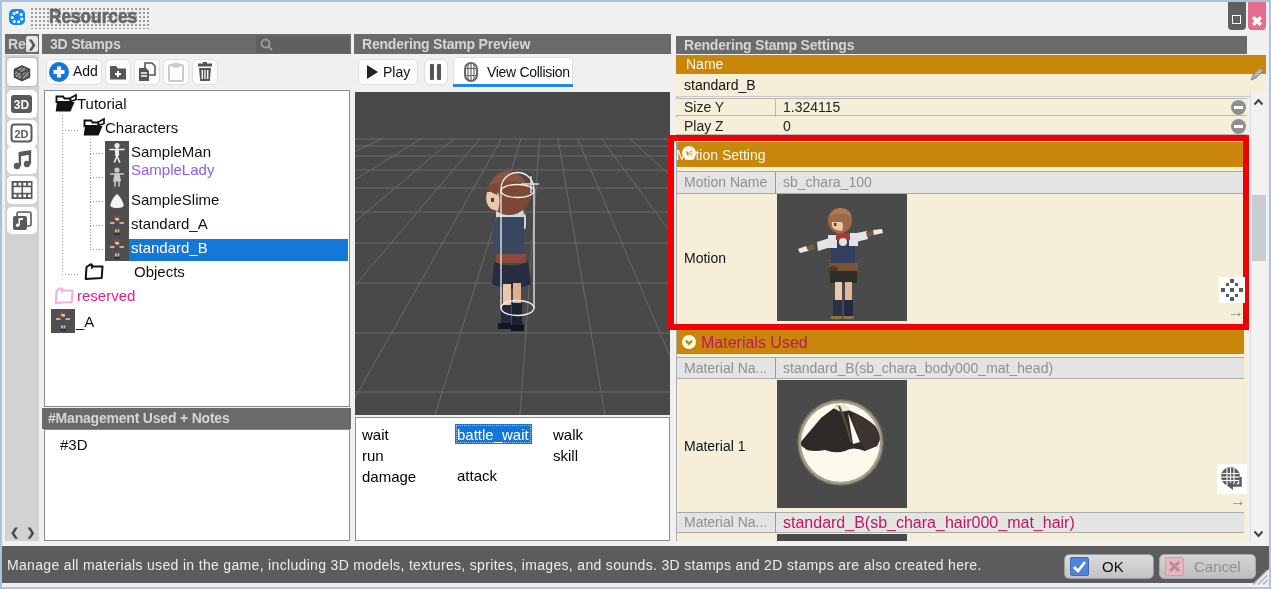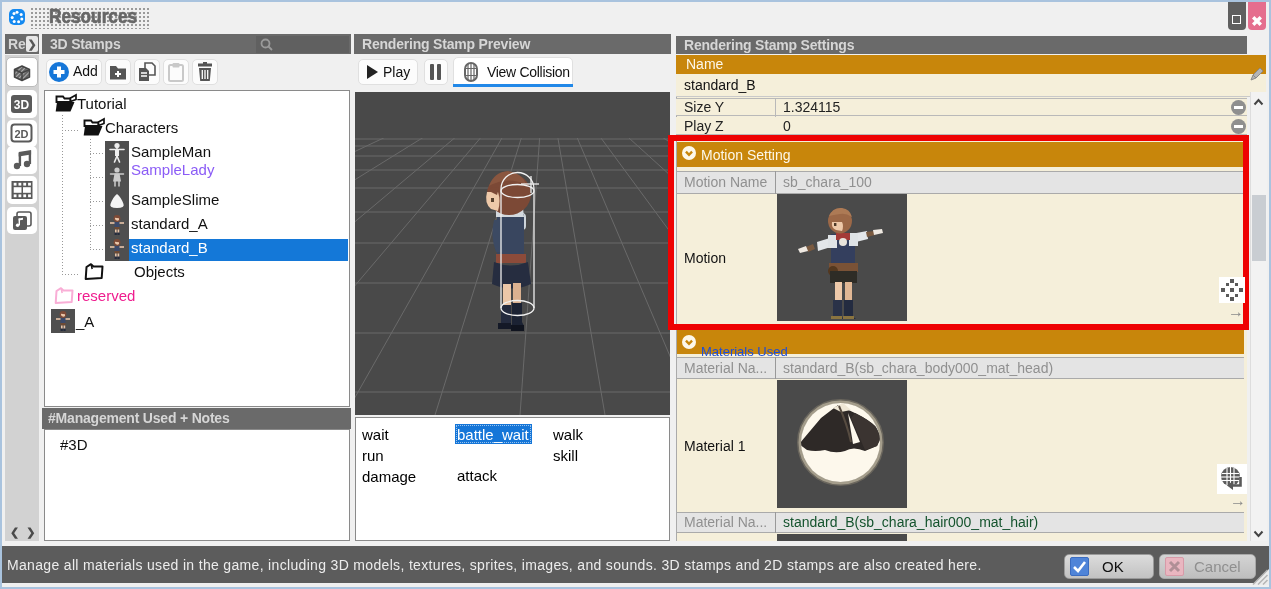--- a/index.html
+++ b/index.html
@@ -376,21 +376,21 @@
 <div class="abs" style="left:1234px;top:106px;width:9px;height:3px;background:#fff;"></div>
 <div class="abs" style="left:1231px;top:119px;width:15px;height:15px;border-radius:50%;background:#8f8f8f;"></div>
 <div class="abs" style="left:1234px;top:125px;width:9px;height:3px;background:#fff;"></div>
 
 <div class="abs" style="left:668px;top:135px;width:581px;height:195px;border:6px solid #ee0202;z-index:50;"></div>
 <div class="abs orange" style="left:677px;top:142px;width:567px;height:25px;"></div>
 <svg class="abs" style="left:682px;top:146px;z-index:51;" width="14" height="14" viewBox="0 0 16 16">
   <circle cx="8" cy="8" r="8" fill="#fdf8ea"></circle>
   <path d="M4.5 6.5 L8 10 L11.5 6.5" fill="none" stroke="#c8860b" stroke-width="2.8"></path>
 </svg>
-<div class="abs" style="left:701px;top:147px;font-size:14px;color:#fdf8ea;z-index:51;">Motion Setting</div>
+<div class="abs" style="left:676px;top:147px;font-size:14px;color:#fdf8ea;z-index:51;">Motion Setting</div>
 <div class="abs grayrow" style="left:677px;top:171px;width:567px;height:23px;border-top:1px solid #aaa;border-bottom:1px solid #aaa;"></div>
 <div class="abs" style="left:684px;top:174px;font-size:14px;color:#909090;">Motion Name</div>
 <div class="abs" style="left:775px;top:171px;width:1px;height:23px;background:#999;"></div>
 <div class="abs" style="left:783px;top:174px;font-size:14px;color:#909090;">sb_chara_100</div>
 <div class="abs" style="left:684px;top:250px;font-size:14px;color:#111;z-index:51;">Motion</div>
 <svg id="motionthumb" class="abs" style="left:777px;top:194px;" width="130" height="127" viewBox="0 0 130 127">
     <rect width="130" height="127" fill="#4a4a4a"></rect>
     <g>
     <path d="M40 48 L56 43 L57 52 L41 57 Z" fill="#e3e6e9"></path>
     <path d="M36 50 l-7 3 2 5 7 -3 Z" fill="#7a5a40"></path>
@@ -433,21 +433,21 @@
     <rect x="11" y="20" width="4" height="4"></rect>
   </g>
 </svg>
 <div class="abs" style="left:1228px;top:303px;font-size:16px;color:#8a8a8a;z-index:51;">→</div>
 
 <div class="abs orange" style="left:677px;top:330px;width:567px;height:24px;"></div>
 <svg class="abs" style="left:682px;top:335px;" width="14" height="14" viewBox="0 0 16 16">
   <circle cx="8" cy="8" r="8" fill="#fdf8ea"></circle>
   <path d="M4.5 6.5 L8 10 L11.5 6.5" fill="none" stroke="#c8860b" stroke-width="2.8"></path>
 </svg>
-<div class="abs" style="left:701px;top:344px;font-size:13px;color:#1d4ed8;">Materials Used</div>
+<div class="abs" style="left:701px;top:334px;font-size:16px;color:#be185d;">Materials Used</div>
 <div class="abs grayrow" style="left:677px;top:357px;width:567px;height:22px;border-top:1px solid #aaa;border-bottom:1px solid #aaa;"></div>
 <div class="abs" style="left:684px;top:360px;font-size:14px;color:#909090;">Material Na...</div>
 <div class="abs" style="left:775px;top:357px;width:1px;height:22px;background:#999;"></div>
 <div class="abs" style="left:783px;top:360px;font-size:14px;color:#909090;">standard_B(sb_chara_body000_mat_head)</div>
 <div class="abs" style="left:684px;top:438px;font-size:14px;color:#111;">Material 1</div>
 <svg id="matthumb" class="abs" style="left:777px;top:380px;" width="130" height="128" viewBox="0 0 130 128">
     <rect width="130" height="128" fill="#4a4a4a"></rect>
     <defs>
       <clipPath id="ballclip">
         <circle cx="63.5" cy="62.5" r="39.5"></circle>
@@ -475,21 +475,21 @@
       <line x1="13.5" y1="3" x2="13.5" y2="22"></line>
       <line x1="17" y1="4" x2="17" y2="21"></line>
   </g>
   <path d="M23.5 13 v8.5 h-10" fill="none" stroke="#5a5a5a" stroke-width="2.6"></path>
   <path d="M16 17 l-6 4.5 l6 4.5 Z" fill="#5a5a5a"></path>
 </svg>
 <div class="abs" style="left:1230px;top:492px;font-size:16px;color:#8a8a8a;">→</div>
 <div class="abs grayrow" style="left:677px;top:512px;width:567px;height:21px;border-top:1px solid #aaa;border-bottom:1px solid #aaa;"></div>
 <div class="abs" style="left:684px;top:514px;font-size:14px;color:#909090;">Material Na...</div>
 <div class="abs" style="left:775px;top:512px;width:1px;height:21px;background:#999;"></div>
-<div class="abs" style="left:783px;top:514px;font-size:14px;color:#14532d;text-align:right;">standard_B(sb_chara_hair000_mat_hair)</div>
+<div class="abs" style="left:783px;top:514px;font-size:16px;color:#be185d;text-align:right;">standard_B(sb_chara_hair000_mat_hair)</div>
 <div class="abs" style="left:777px;top:534px;width:130px;height:7px;background:#4a4a4a;"></div>
 
 <div class="abs" style="left:1250px;top:92px;width:17px;height:449px;background:#f2f2f2;border-left:1px solid #ddd;"></div>
 <svg class="abs" style="left:1253px;top:97px;" width="11" height="11" viewBox="0 0 11 11">
     <path d="M1.5 7.5 L5.5 3 L9.5 7.5" fill="none" stroke="#444" stroke-width="2"></path>
   </svg>
 <div class="abs" style="left:1252px;top:195px;width:14px;height:66px;background:#c9cdd2;"></div>
 <svg class="abs" style="left:1253px;top:528px;" width="11" height="11" viewBox="0 0 11 11">
     <path d="M1.5 3.5 L5.5 8 L9.5 3.5" fill="none" stroke="#444" stroke-width="2"></path>
   </svg>

